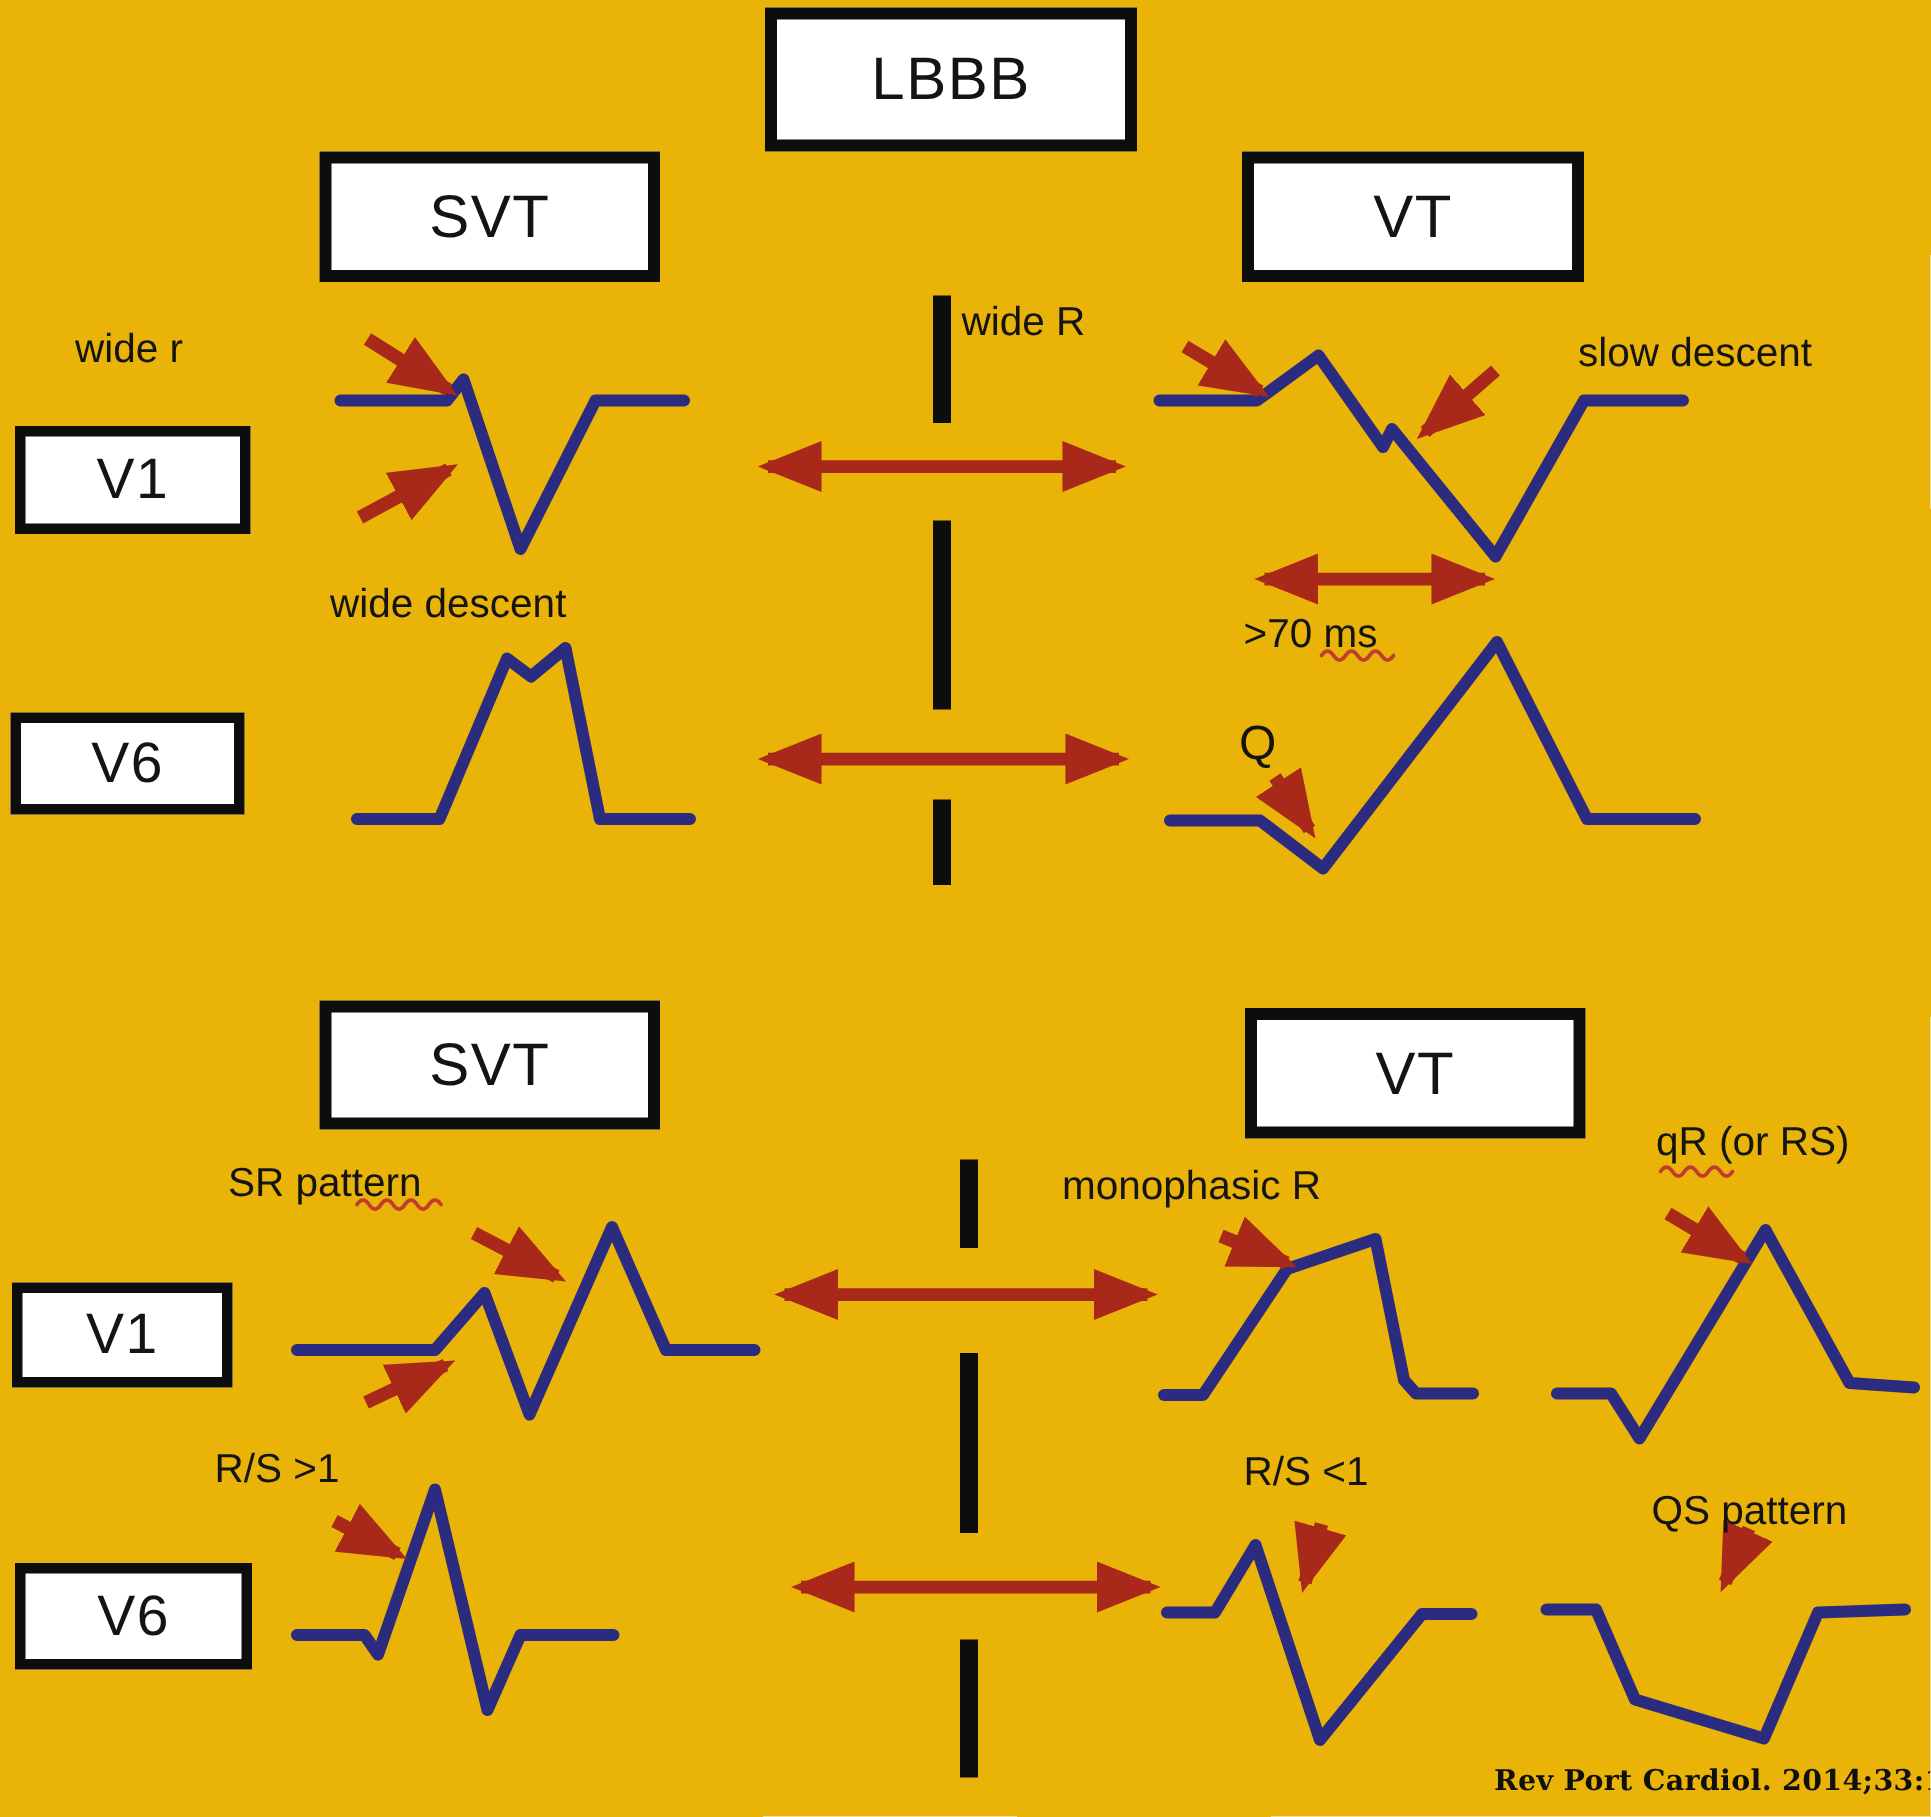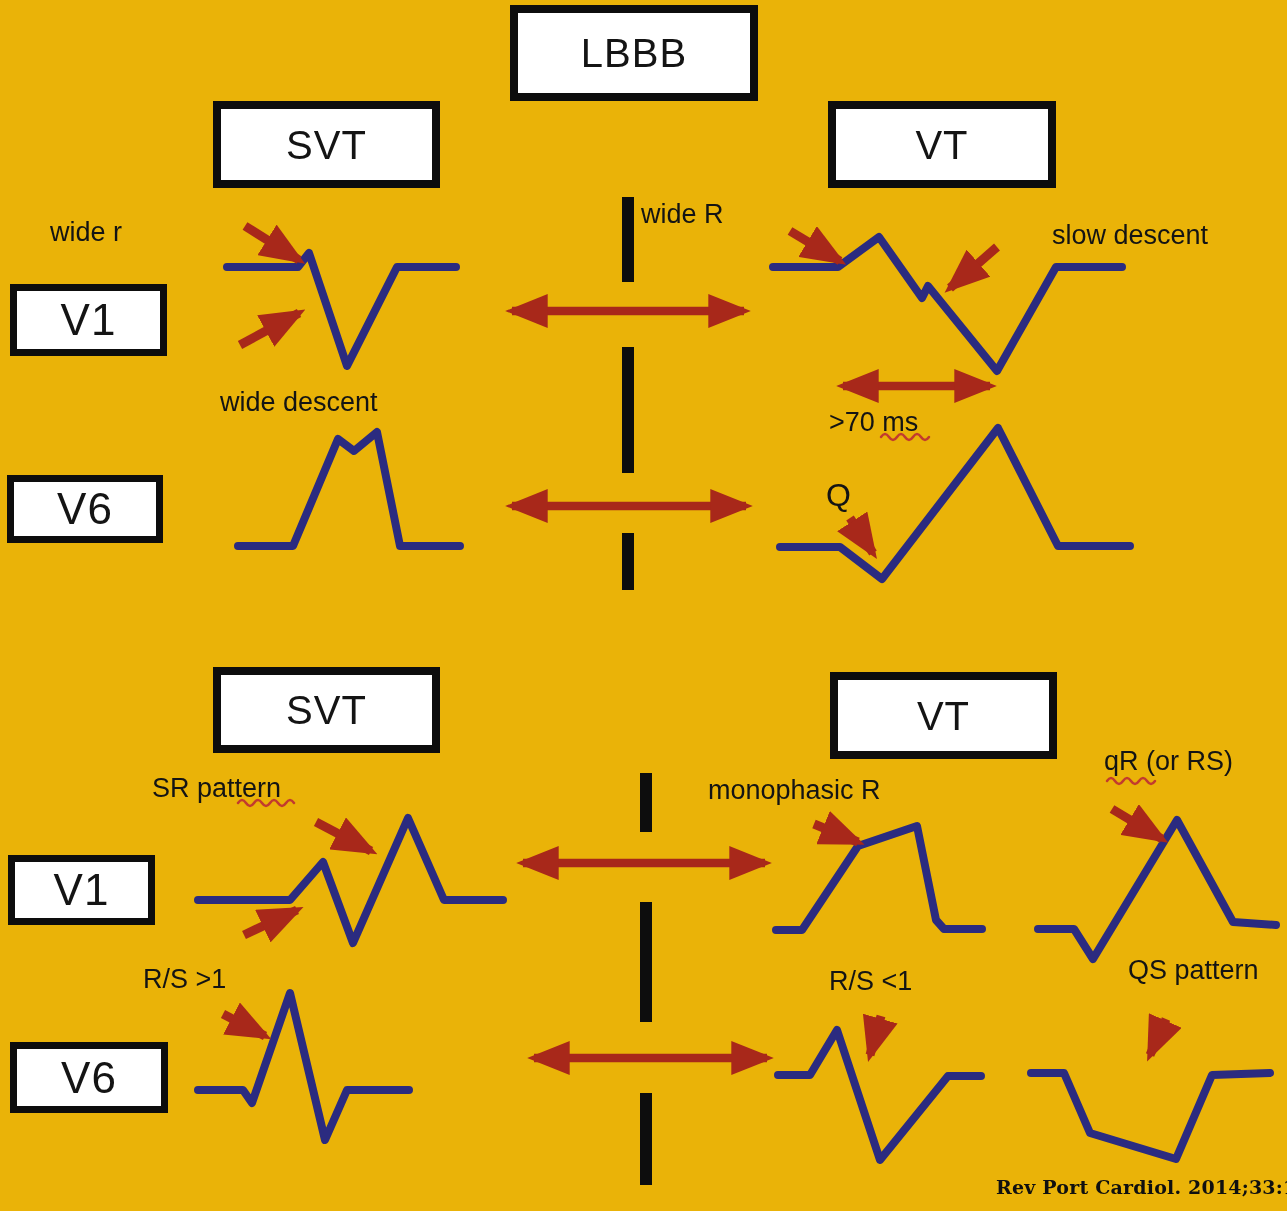--- a/index.html
+++ b/index.html
@@ -15,21 +15,21 @@
     position:absolute;
     background:#ffffff;
     border:7px solid #0d0d0d;
     display:flex;align-items:center;justify-content:center;
     box-sizing:border-box;
   }
   .box.thick{border-width:8px;}
   .box-label{
     font-size:40px;color:#141414;letter-spacing:1px;line-height:1;
   }
-  .lead .box-label{font-size:44px;text-align:right;}
+  .lead .box-label{font-size:38px;text-align:right;}
   .ann{
     position:absolute;
     font-size:27px;color:#141414;line-height:1.1;white-space:nowrap;
   }
   .ann.q{font-size:32px;}
   .citation{
     position:absolute;
     font-family:"DejaVu Serif","Liberation Serif",serif;
     font-weight:bold;font-size:19px;letter-spacing:0.2px;
     color:#101010;white-space:nowrap;
@@ -118,16 +118,16 @@
   <div class="ann" style="left:1052px;top:221px;">slow descent</div>
   <div class="ann" style="left:220px;top:388px;">wide descent</div>
   <div class="ann" style="left:829px;top:408px;">&gt;70 ms</div>
   <div class="ann q" style="left:826px;top:478px;">Q</div>
 
   <div class="ann" style="left:152px;top:774px;">SR pattern</div>
   <div class="ann" style="left:688px;top:776px;margin-left:20px;">monophasic R</div>
   <div class="ann" style="left:1104px;top:747px;">qR (or RS)</div>
   <div class="ann" style="left:143px;top:965px;">R/S &gt;1</div>
   <div class="ann" style="left:813px;top:967px;margin-left:16px;">R/S &lt;1</div>
-  <div class="ann" style="left:1101px;top:956px;margin-left:27px;">QS pattern</div>
+  <div class="ann" style="left:1101px;top:993px;">QS pattern</div>
 
   <div class="citation" style="left:996px;top:1176px;">Rev Port Cardiol. 2014;33:165–73</div>
 </div>
 
 </body></html>

